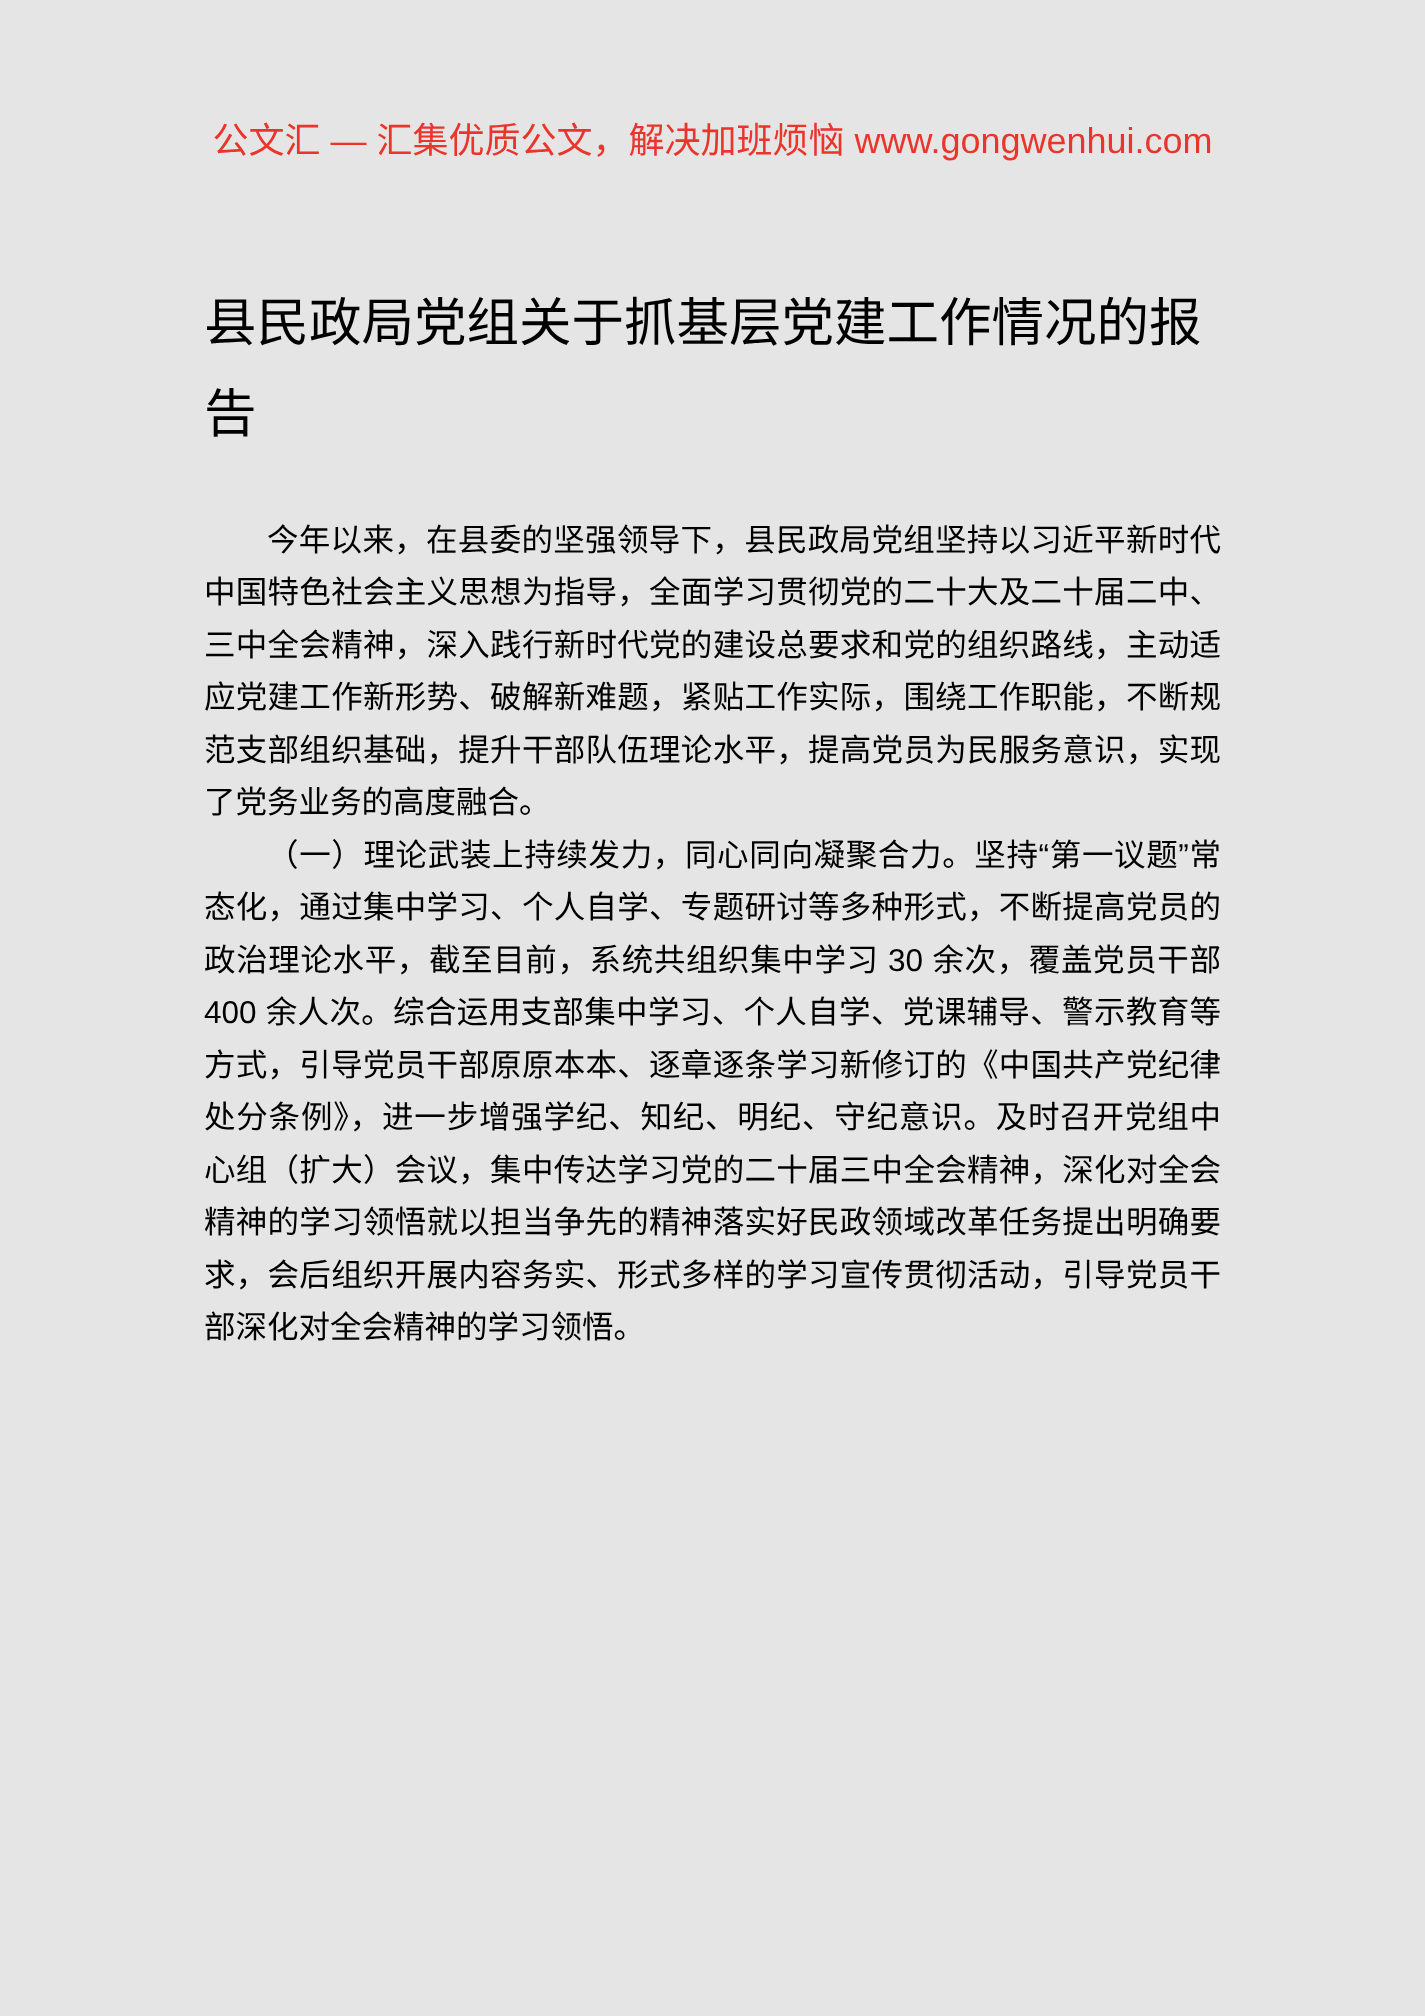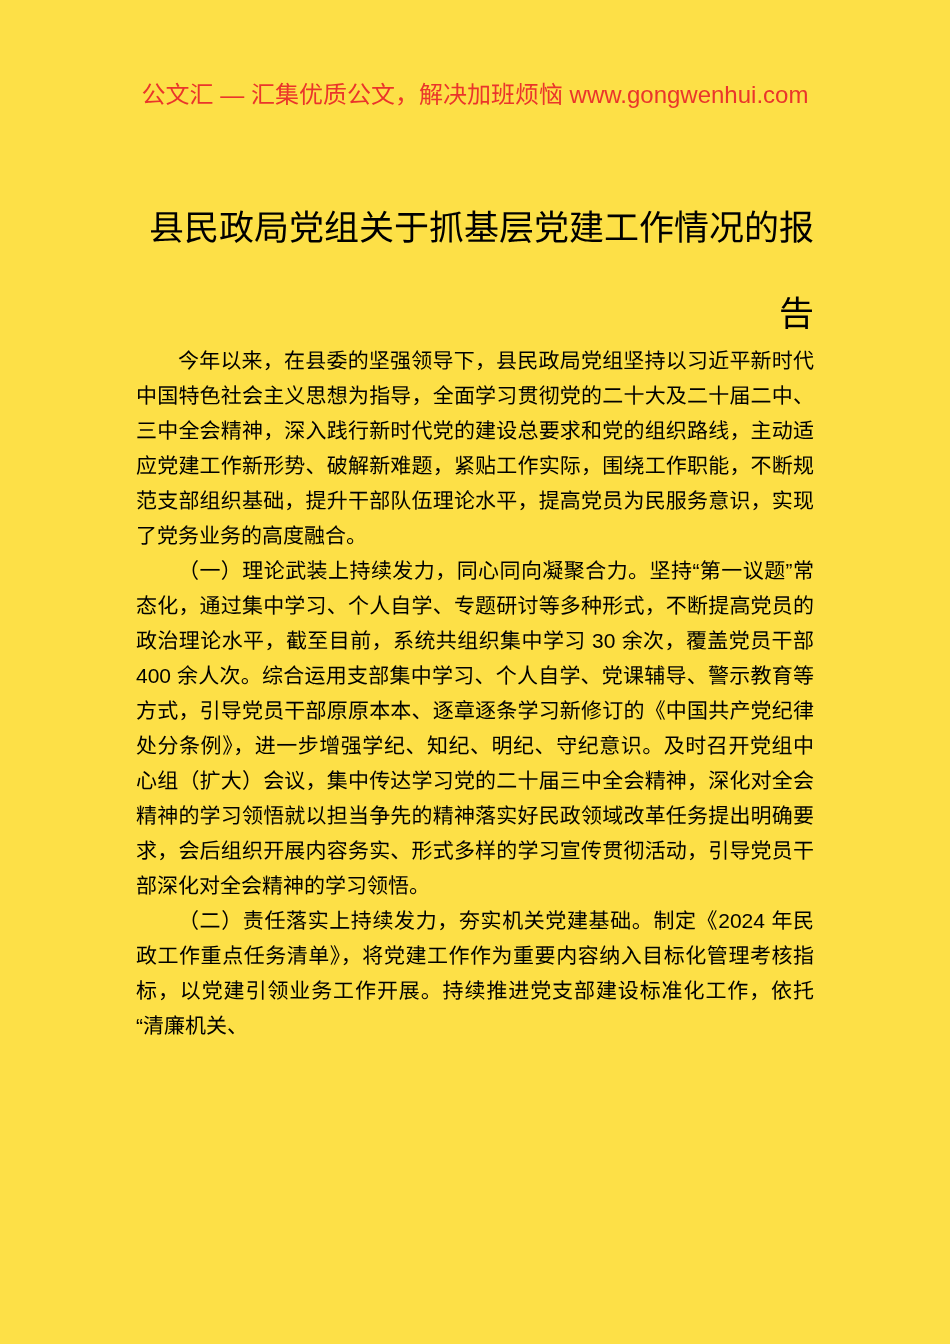--- a/index.html
+++ b/index.html
@@ -5,21 +5,21 @@
   html, body {
     margin: 0;
     padding: 0;
     background: #ffffff;
   }
   .page {
     position: relative;
     width: 950px;
     height: 1344px;
     margin: 0 auto;
-    background: #fde047;
+    background: #e5e5e5;
     color: #000000;
     font-family: "Liberation Sans", "DejaVu Sans", sans-serif;
     overflow: hidden;
   }
   .watermark {
     position: absolute;
     top: 80px;
     left: 0;
     width: 100%;
     text-align: center;
@@ -27,23 +27,23 @@
     line-height: 30px;
     letter-spacing: 0;
     white-space: nowrap;
   }
   .doc-title {
     position: absolute;
     top: 162px;
     left: 136px;
     width: 678px;
     font-size: 35px;
-    line-height: 86px;
+    line-height: 61px;
     font-weight: 500;
-    text-align: right;
+    text-align: left;
     word-break: break-all;
   }
   .doc-body {
     position: absolute;
     top: 343px;
     left: 136px;
     width: 678px;
     font-size: 21px;
     line-height: 35px;
     text-align: justify;
@@ -61,16 +61,15 @@
 
 <div class="page">
 
   <div class="watermark" style="color: rgb(234, 53, 43);">公文汇 — 汇集优质公文，解决加班烦恼 www.gongwenhui.com</div>
 
   <h1 class="doc-title">县民政局党组关于抓基层党建工作情况的报告</h1>
 
   <div class="doc-body">
     <p>今年以来，在县委的坚强领导下，县民政局党组坚持以习近平新时代中国特色社会主义思想为指导，全面学习贯彻党的二十大及二十届二中、三中全会精神，深入践行新时代党的建设总要求和党的组织路线，主动适应党建工作新形势、破解新难题，紧贴工作实际，围绕工作职能，不断规范支部组织基础，提升干部队伍理论水平，提高党员为民服务意识，实现了党务业务的高度融合。</p>
     <p>（一）理论武装上持续发力，同心同向凝聚合力。坚持“第一议题”常态化，通过集中学习、个人自学、专题研讨等多种形式，不断提高党员的政治理论水平，截至目前，系统共组织集中学习 30 余次，覆盖党员干部 400 余人次。综合运用支部集中学习、个人自学、党课辅导、警示教育等方式，引导党员干部原原本本、逐章逐条学习新修订的《中国共产党纪律处分条例》，进一步增强学纪、知纪、明纪、守纪意识。及时召开党组中心组（扩大）会议，集中传达学习党的二十届三中全会精神，深化对全会精神的学习领悟就以担当争先的精神落实好民政领域改革任务提出明确要求，会后组织开展内容务实、形式多样的学习宣传贯彻活动，引导党员干部深化对全会精神的学习领悟。</p>
-    <p>（二）责任落实上持续发力，夯实机关党建基础。制定《2024 年民政工作重点任务清单》，将党建工作作为重要内容纳入目标化管理考核指标，以党建引领业务工作开展。持续推进党支部建设标准化工作，依托“清廉机关、</p>
   </div>
 
 </div>
 
 </body></html>

